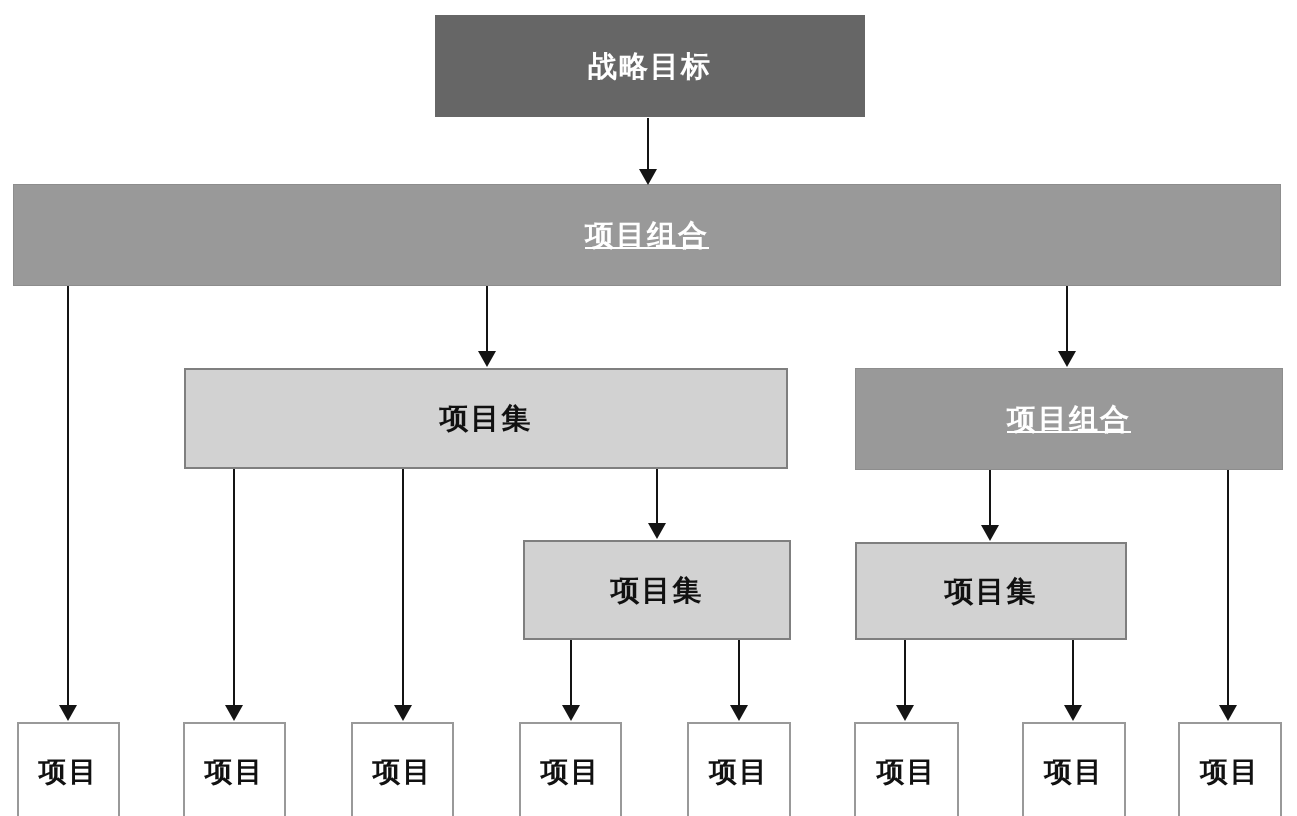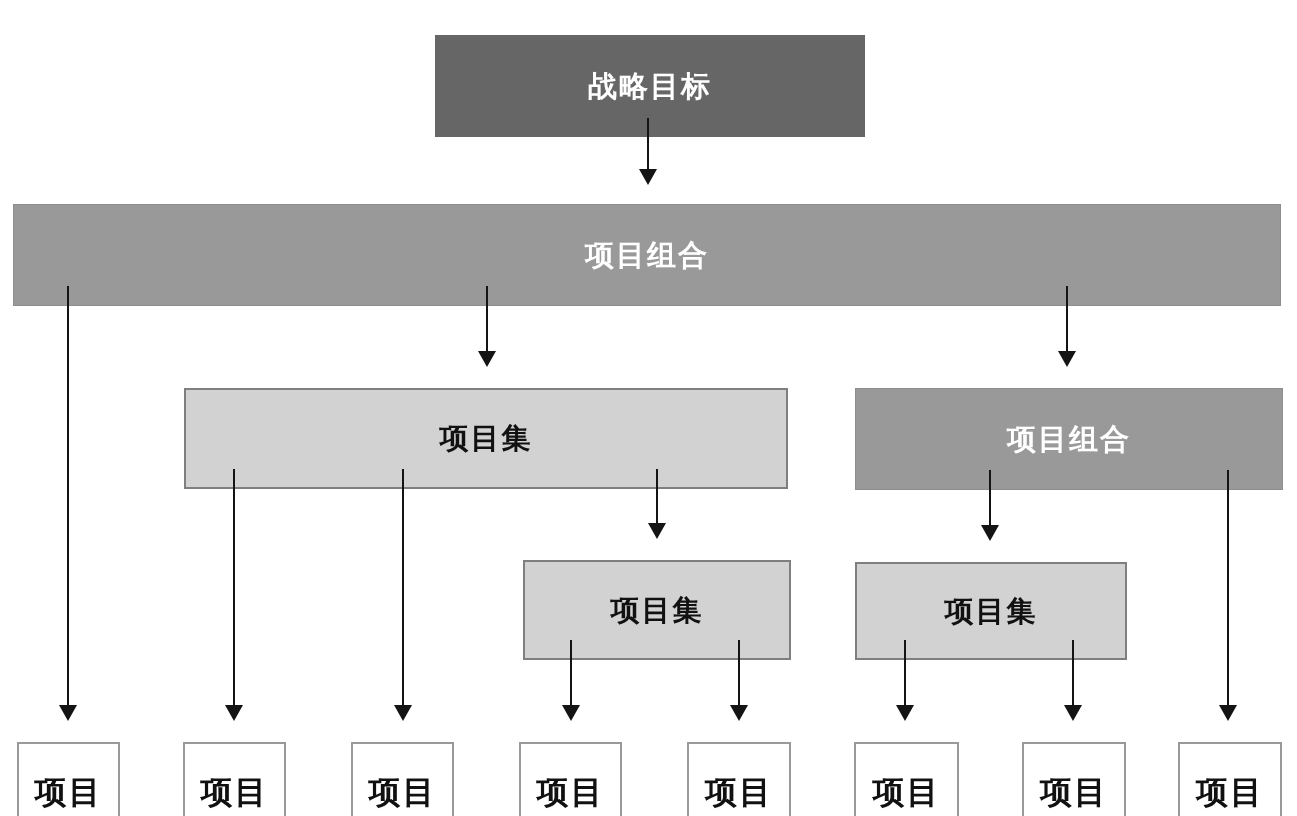--- a/index.html
+++ b/index.html
@@ -15,50 +15,50 @@
     overflow: hidden;
     background: var(--bg, #ffffff);
   }
   .node {
     position: absolute;
     display: flex;
     align-items: center;
     justify-content: center;
     box-sizing: border-box;
     text-align: center;
-    margin-top: 20px;
   }
   .node .node-label {
     font-weight: bold;
     font-size: 29px;
     letter-spacing: 2px;
     line-height: 1;
   }
   .node.dark {
     background: var(--dark-fill, #666666);
     color: var(--text-on-dark, #ffffff);
   }
   .node.medium {
     background: var(--medium-fill, #999999);
     color: var(--text-on-dark, #ffffff);
     border: 1px solid var(--medium-border, #8d8d8d);
+    text-decoration: underline;
   }
   .node.light {
     background: var(--light-fill, #d2d2d2);
     color: var(--text-on-light, #111111);
     border: 2px solid var(--light-border, #7f7f7f);
     justify-content: center;
   }
   .node.project {
     background: var(--project-fill, #ffffff);
     color: var(--text-on-light, #111111);
     border: 2px solid var(--project-border, #999999);
   }
   .node.project .node-label {
-    font-size: 32px;
+    font-size: 28px;
   }
   .edge {
     position: absolute;
     width: 2px;
     background: var(--edge-color, #141414);
   }
   .edge .head {
     position: absolute;
     bottom: -16px;
     left: -8px;

